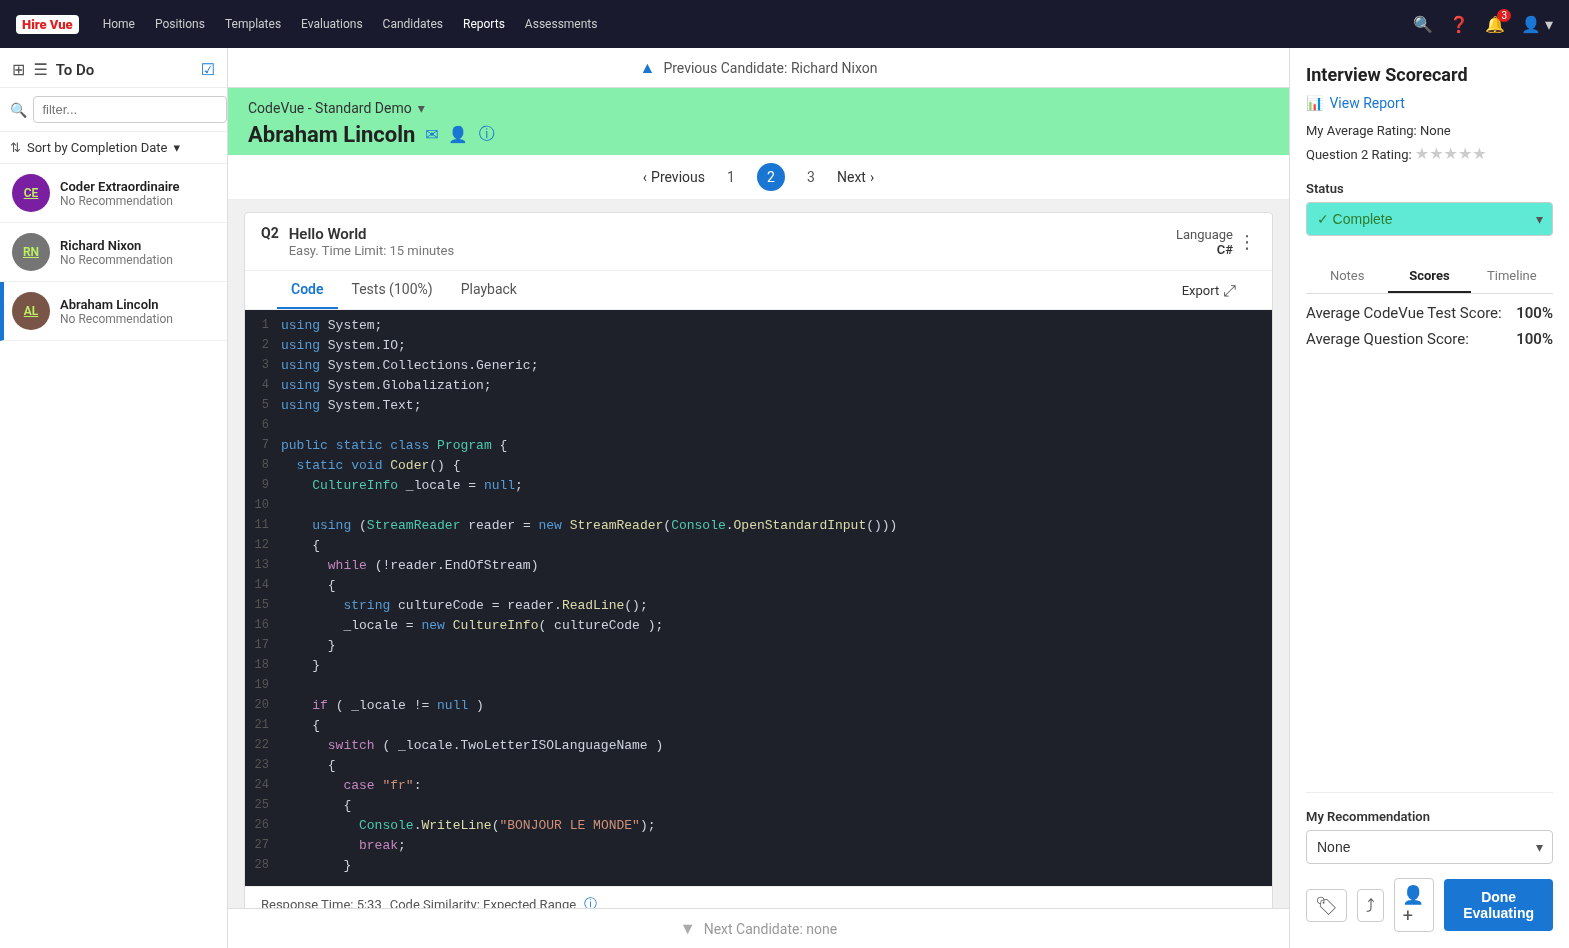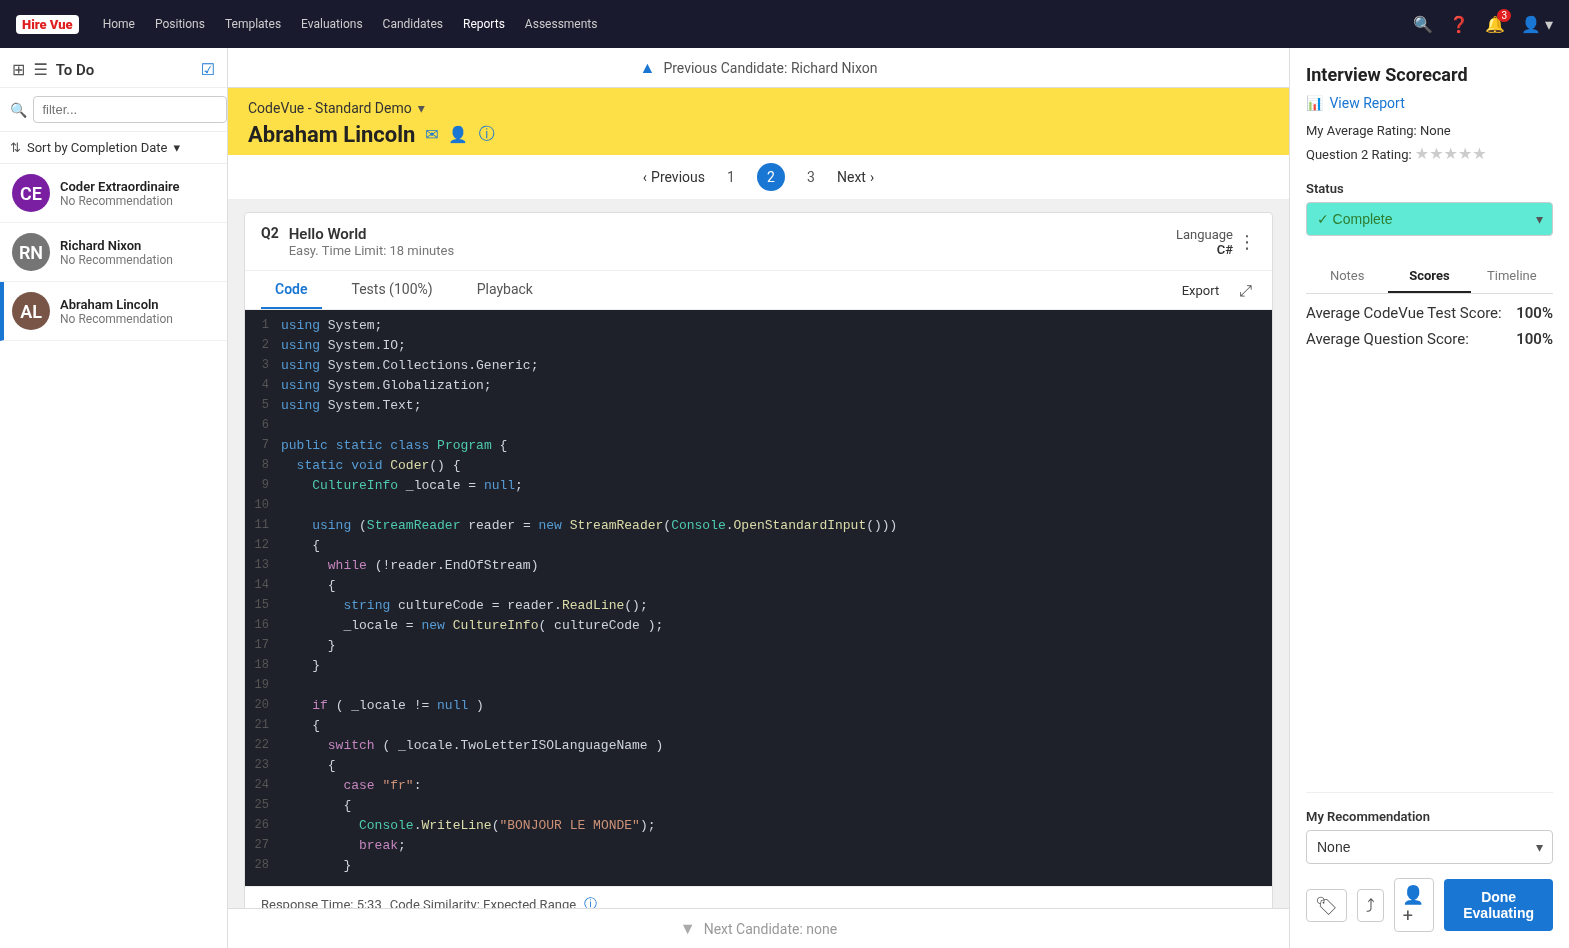--- a/index.html
+++ b/index.html
@@ -35,33 +35,33 @@
     .todo-label { font-weight: 600; font-size: 15px; color: #333; flex: 1; }
     .todo-check { color: #1976d2; font-size: 16px; }
     .sidebar-search { padding: 8px 10px; border-bottom: 1px solid #eee; display: flex; align-items: center; gap: 6px; }
     .sidebar-search input { border: 1px solid #ccc; border-radius: 4px; padding: 5px 8px; font-size: 13px; flex: 1; outline: none; }
     .sort-bar { padding: 8px 10px; border-bottom: 1px solid #eee; display: flex; align-items: center; gap: 6px; font-size: 13px; color: #333; cursor: pointer; }
     .sort-icon { color: #555; }
 
     .candidate-list { flex: 1; overflow-y: auto; }
     .candidate-item { display: flex; align-items: center; gap: 10px; padding: 10px 12px; border-bottom: 1px solid #f0f0f0; cursor: pointer; }
     .candidate-item.active { border-left: 4px solid #1976d2; padding-left: 8px; }
-    .avatar { width: 38px; height: 38px; border-radius: 50%; background: #bbb; overflow: hidden; display: flex; align-items: center; justify-content: center; font-size: 18px; font-weight: 600; color: #ffffff; flex-shrink: 0; }
+    .avatar { width: 38px; height: 38px; border-radius: 50%; background: #bbb; overflow: hidden; display: flex; align-items: center; justify-content: center; font-size: 12px; font-weight: 600; color: #bef264; flex-shrink: 0; text-decoration: underline; }
     .candidate-info .name { font-weight: 600; font-size: 13px; color: #222; }
     .candidate-info .rec { font-size: 12px; color: #777; }
 
     
     .main { flex: 1; display: flex; flex-direction: column; overflow: hidden; }
 
     
     .prev-bar { background: #fff; border-bottom: 1px solid #ddd; padding: 10px; text-align: center; color: #555; font-size: 14px; display: flex; align-items: center; justify-content: center; gap: 8px; cursor: pointer; }
     .prev-bar .chevron { color: #1976d2; font-size: 16px; }
 
     
-    .candidate-header { padding: 12px 20px 8px; background: #fde047; }
+    .candidate-header { padding: 12px 20px 8px; background: #86efac; }
     .position-row { display: flex; align-items: center; gap: 6px; font-size: 14px; color: #333; cursor: pointer; }
     .position-row .chevron-down { color: #555; }
     .candidate-name-row { display: flex; align-items: center; gap: 10px; margin-top: 6px; }
     .candidate-name-row h1 { font-size: 22px; font-weight: 700; color: #222; }
     .name-icon { color: #1976d2; font-size: 16px; cursor: pointer; }
 
     
     .pagination { display: flex; align-items: center; justify-content: center; gap: 12px; padding: 8px; background: #fff; border-bottom: 1px solid #eee; }
     .pagination .prev-btn, .pagination .next-btn { display: flex; align-items: center; gap: 4px; color: #333; font-size: 14px; cursor: pointer; }
     .pagination .page-num { width: 28px; height: 28px; display: flex; align-items: center; justify-content: center; border-radius: 50%; font-size: 14px; cursor: pointer; color: #555; }
@@ -74,21 +74,21 @@
     .q-left { display: flex; align-items: flex-start; gap: 10px; }
     .q-num { font-weight: 700; color: #333; font-size: 14px; }
     .q-title { font-weight: 600; color: #333; font-size: 15px; }
     .q-sub { color: #777; font-size: 13px; }
     .q-right { display: flex; align-items: center; gap: 5px; }
     .language-label { font-size: 13px; color: #555; text-align: right; }
     .language-val { font-weight: 600; color: #333; }
     .q-menu { color: #555; cursor: pointer; font-size: 18px; }
 
     
-    .code-tabs { display: flex; align-items: center; padding: 0 16px; border-bottom: 1px solid #eee; gap: 16px; }
+    .code-tabs { display: flex; align-items: center; padding: 0 32px; border-bottom: 1px solid #eee; gap: 0; }
     .code-tab { padding: 10px 14px; font-size: 14px; color: #555; cursor: pointer; border-bottom: 2px solid transparent; }
     .code-tab.active { color: #1976d2; border-bottom: 2px solid #1976d2; font-weight: 600; }
     .code-tab-spacer { flex: 1; }
     .export-btn { font-size: 13px; color: #333; cursor: pointer; padding: 8px 0; }
     .expand-btn { color: #555; cursor: pointer; font-size: 16px; padding: 8px 4px; }
 
     
     .code-block { background: #1e2129; color: #cdd3de; font-family: 'Courier New', Courier, monospace; font-size: 13px; padding: 8px 0; overflow-x: auto; min-height: 440px; }
     .code-line { display: flex; min-height: 20px; }
     .line-num { color: #555; width: 36px; text-align: right; padding-right: 12px; user-select: none; flex-shrink: 0; font-size: 12px; }
@@ -248,21 +248,21 @@
 
     <div class="code-area">
       <div class="question-card">
         <div class="q-header">
           <div class="q-left">
             <span class="q-num">Q2</span>
             <div>
               <div class="q-title">Hello World</div>
               <div class="q-sub">
                 <span>Easy</span>. 
-                <span>Time Limit: 18 minutes</span>
+                <span>Time Limit: 15 minutes</span>
               </div>
             </div>
           </div>
           <div class="q-right">
             <div class="language-label">
               <div>Language</div>
               <div class="language-val">C#</div>
             </div>
             <span class="q-menu">⋮</span>
           </div>

